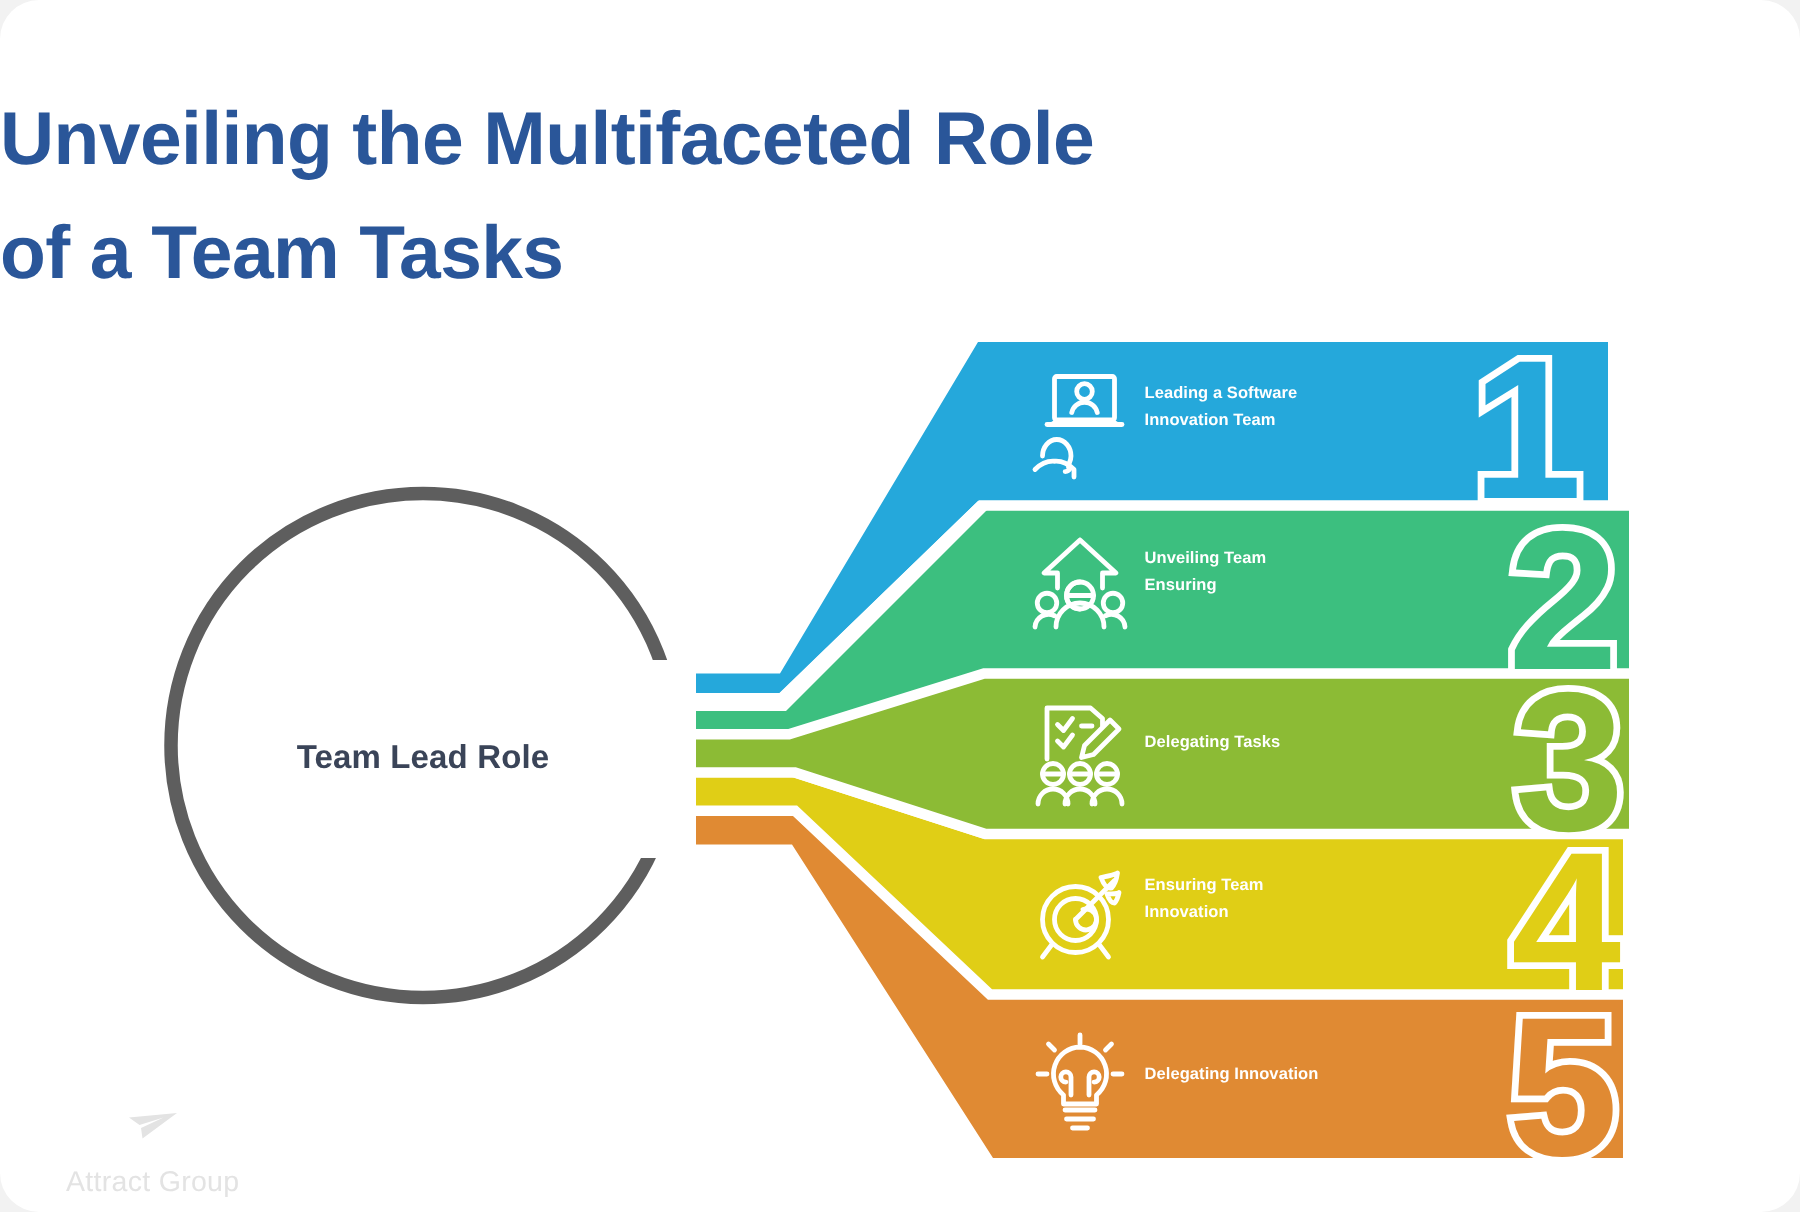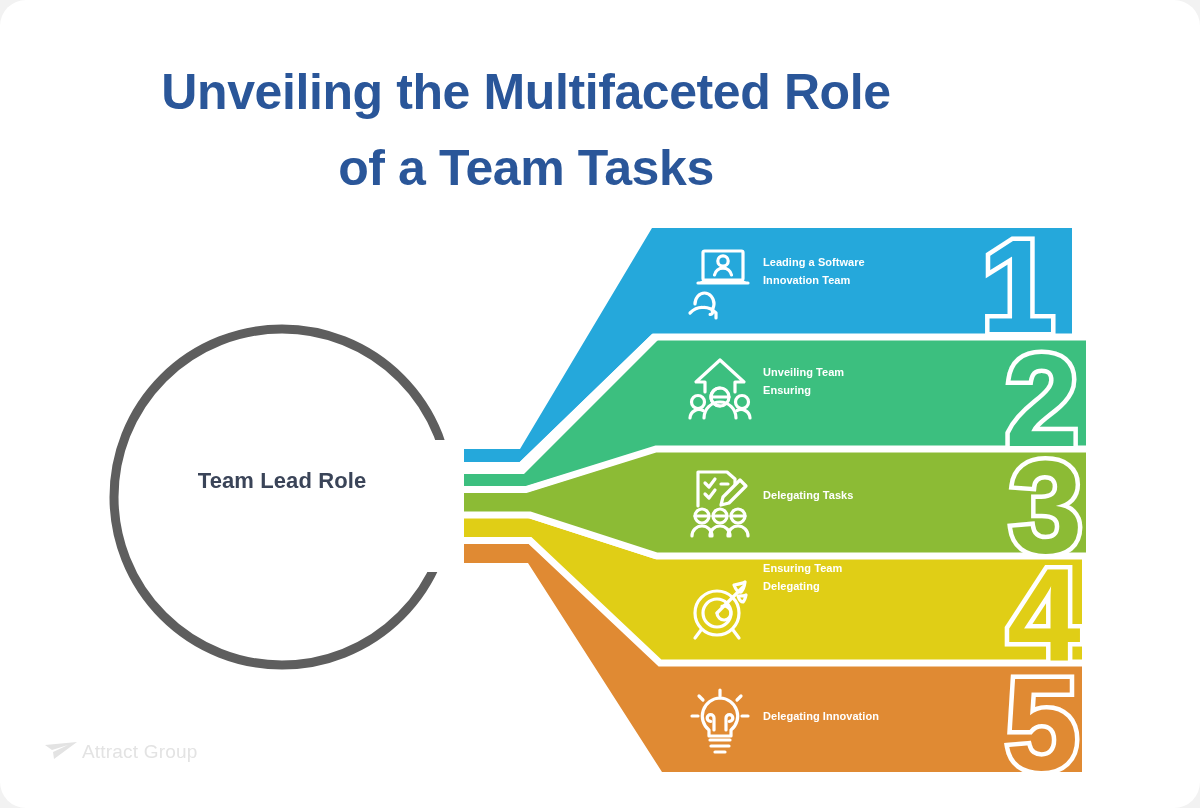--- a/index.html
+++ b/index.html
@@ -15,40 +15,39 @@
     background:#ffffff;
     border-radius:26px;
     overflow:hidden;
   }
 
   
   #title{
     position:absolute;
     left:0; top:54px;
     width:1052px;
-    text-align:center;
     color:#2a5699;
     font-size:50px;
     font-weight:bold;
     line-height:1.52;
     letter-spacing:-0.4px;
   }
   #title .tl{ display:block; }
 
   
   #art{
     position:absolute;
     left:0; top:0;
     width:1200px; height:808px;
   }
 
   
   #circle-label{
     position:absolute;
-    left:112px; top:468px;
+    left:112px; top:492px;
     width:340px;
     text-align:center;
     color:#3a4458;
     font-size:22px;
     font-weight:bold;
     letter-spacing:0.1px;
   }
 
   
   .band-text{
@@ -60,22 +59,23 @@
     font-weight:bold;
     line-height:1.62;
     letter-spacing:0.05px;
   }
 
   
   #logo{
     position:absolute;
     left:44px; top:741px;
     display:flex;
-    align-items:flex-start;
-    gap:4px;
+    align-items:center;
+    gap:17px;
+    flex-direction:column;
   }
   #logo .logo-text{
     color:#e3e3e3;
     font-size:19px;
     letter-spacing:0.2px;
   }
 </style>
 </head>
 <body style="background: rgb(242, 242, 242);">
 
@@ -204,23 +204,23 @@
 
   <div class="band-text" style="top:364px">
     <div>Unveiling Team</div>
     <div>Ensuring</div>
   </div>
 
   <div class="band-text" style="top:487px">
     <div>Delegating Tasks</div>
   </div>
 
-  <div class="band-text" style="top:560px">
+  <div class="band-text" style="top:582px">
     <div>Ensuring Team</div>
-    <div>Delegating</div>
+    <div>Innovation</div>
   </div>
 
   <div class="band-text" style="top:708px">
     <div>Delegating Innovation</div>
   </div>
 
   <div id="logo">
     <svg width="34" height="20" viewBox="0 0 34 20">
       <path d="M1,4 L33,1 L10,18 L9,11 L24,4 L8,9 Z" fill="#e3e3e3"></path>
     </svg>

